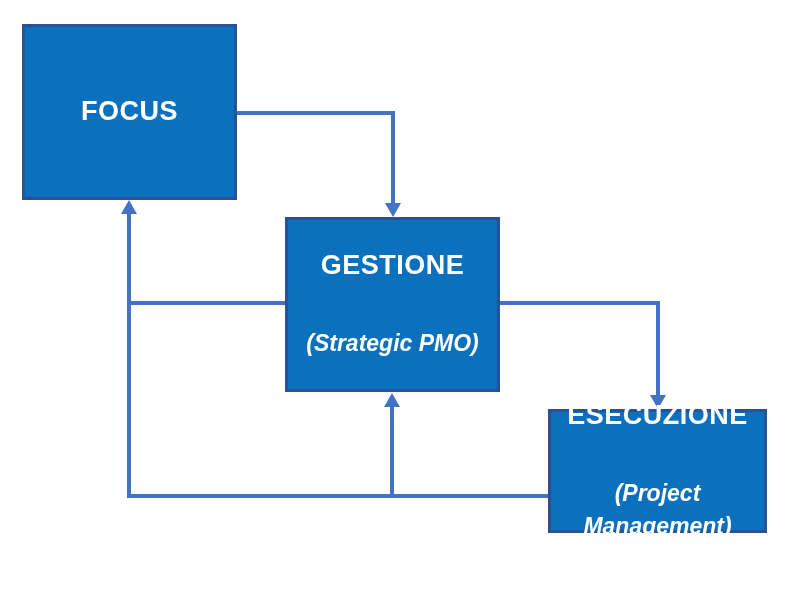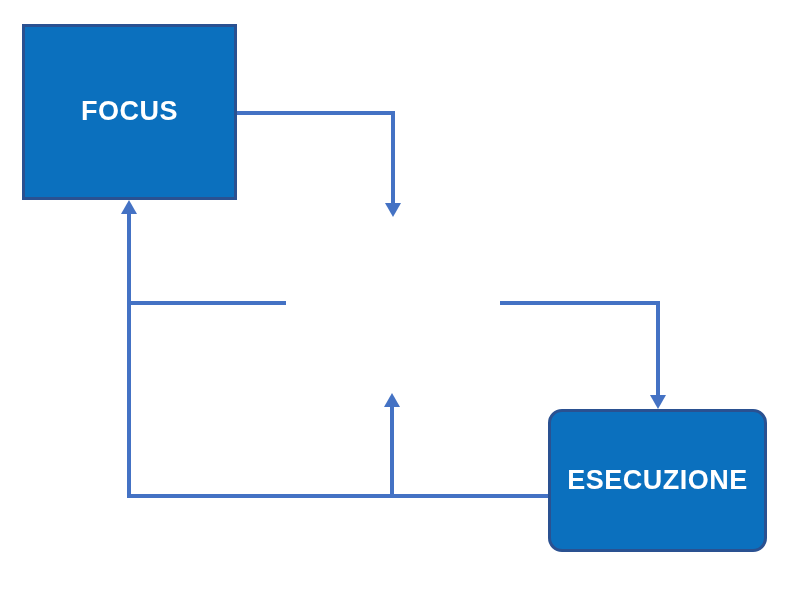--- a/index.html
+++ b/index.html
@@ -30,21 +30,21 @@
     color: #ffffff;
     display: flex;
     flex-direction: column;
     align-items: center;
     justify-content: center;
     text-align: center;
     gap: 44px;
   }
   .node-focus      { left: 22px;  top: 24px;  width: 215px; height: 176px; }
   .node-gestione   { left: 285px; top: 217px; width: 215px; height: 175px; }
-  .node-esecuzione { left: 548px; top: 409px; width: 219px; height: 143px; border-radius: 14px; }
+  .node-esecuzione { left: 548px; top: 409px; width: 219px; height: 124px; }
   .node-title {
     font-size: 27px;
     font-weight: bold;
     line-height: 1.25;
     letter-spacing: 0.5px;
   }
   .node-subtitle {
     font-size: 23px;
     font-weight: bold;
     font-style: italic;
@@ -71,18 +71,23 @@
     <line x1="392" y1="496" x2="392" y2="406" stroke-width="4" stroke="#4472C4"></line>
     <polygon points="392,393 384,407 400,407" fill="#4472C4"></polygon>
 
     <line x1="129" y1="303" x2="286" y2="303" stroke-width="4" stroke="#4472C4"></line>
   </svg>
 
   <div class="node node-focus">
     <div class="node-title">FOCUS</div>
   </div>
 
+  <div class="node node-gestione">
+    <div class="node-title">GESTIONE</div>
+    <div class="node-subtitle">(Strategic PMO)</div>
+  </div>
 
   <div class="node node-esecuzione">
     <div class="node-title">ESECUZIONE</div>
+    <div class="node-subtitle">(Project Management)</div>
   </div>
 
 </div>
 
 </body></html>

